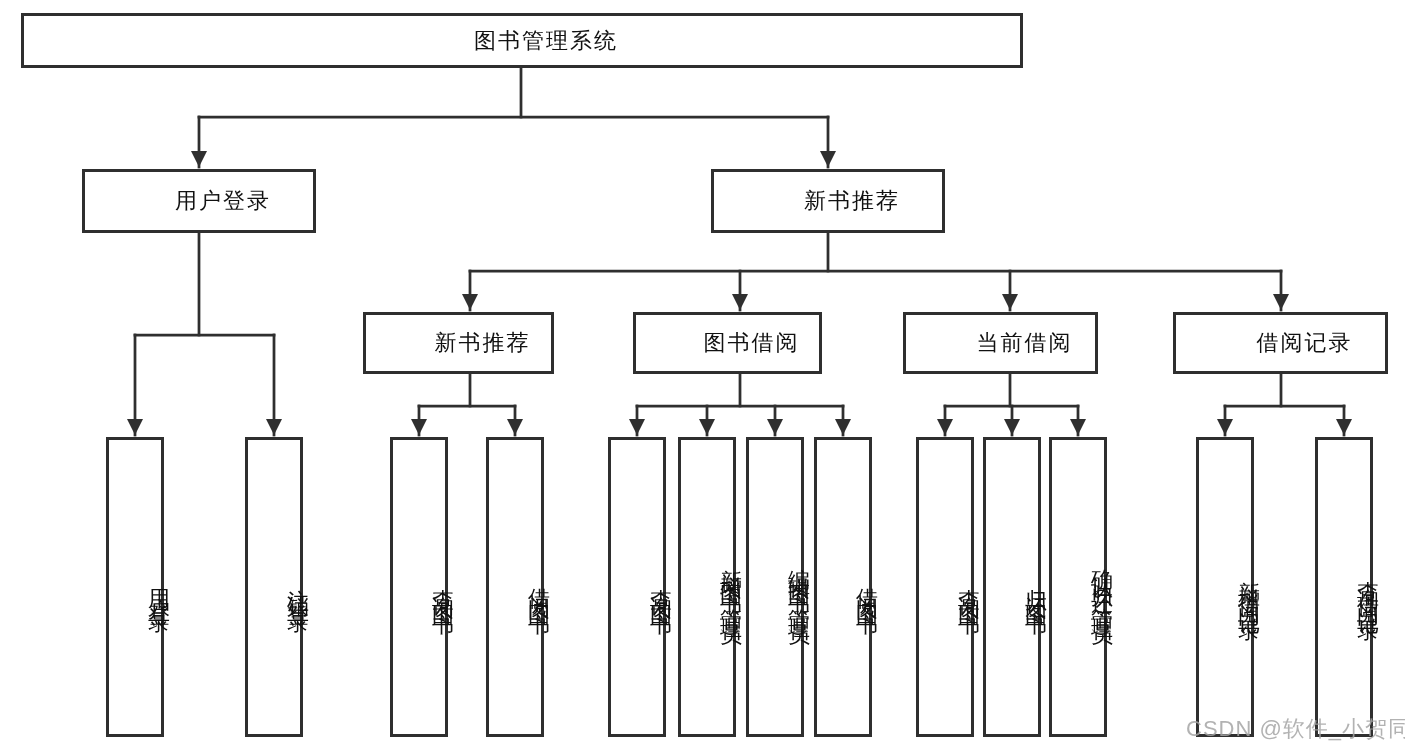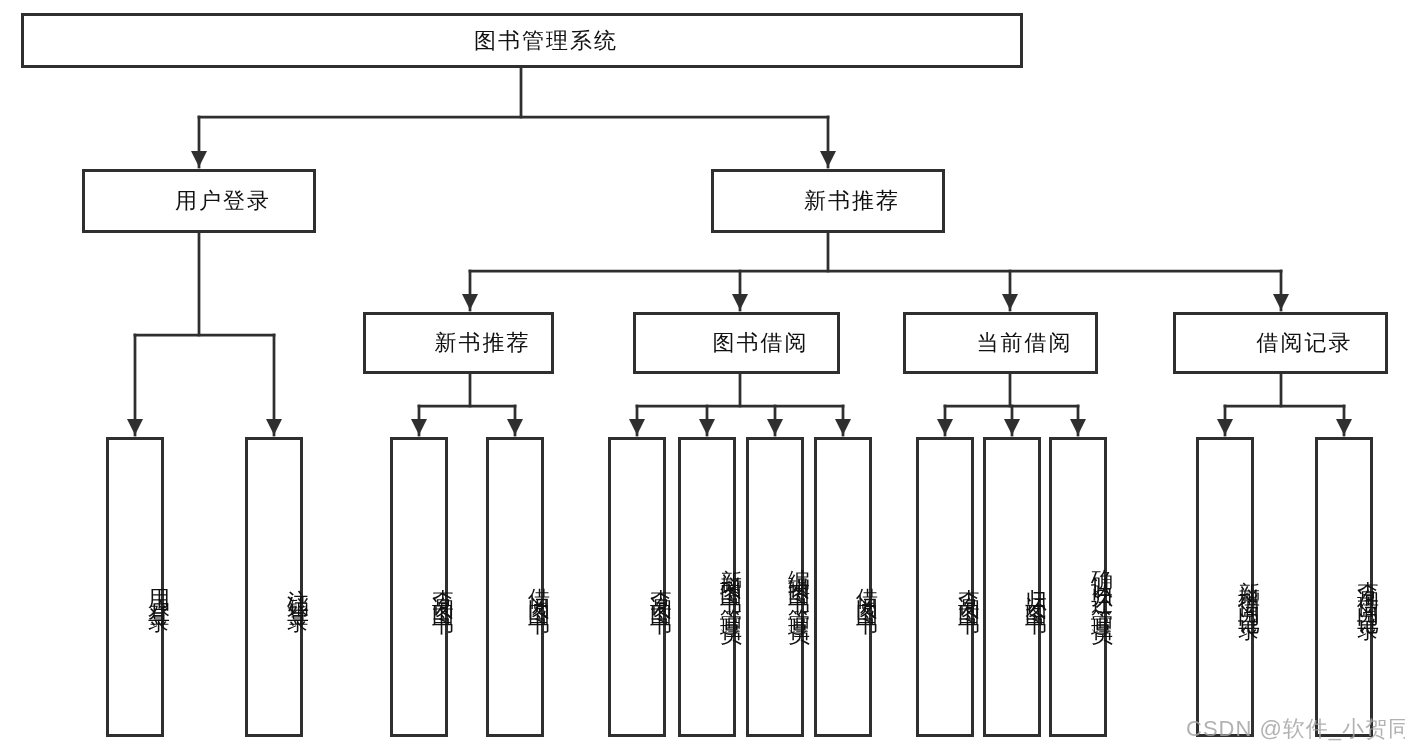--- a/index.html
+++ b/index.html
@@ -107,21 +107,21 @@
       <path d="M1344,406 V435" marker-end="url(#arrow)"></path>
     </g>
   </svg>
 
   <div class="box h-box" style="left:21px; top:13px; width:1002px; height:55px;">图书管理系统</div>
 
   <div class="box h-box" style="left:82px; top:169px; width:234px; height:64px;">用户登录</div>
   <div class="box h-box" style="left:711px; top:169px; width:234px; height:64px;">新书推荐</div>
 
   <div class="box h-box" style="left:363px; top:312px; width:191px; height:62px;">新书推荐</div>
-  <div class="box h-box" style="left:633px; top:312px; width:207px; height:62px;">图书借阅</div>
+  <div class="box h-box" style="left:633px; top:312px; width:189px; height:62px;">图书借阅</div>
   <div class="box h-box" style="left:903px; top:312px; width:195px; height:62px;">当前借阅</div>
   <div class="box h-box" style="left:1173px; top:312px; width:215px; height:62px;">借阅记录</div>
 
   <div class="box v-box" style="left:106px; top:437px; width:58px; height:300px;">用户登录</div>
   <div class="box v-box" style="left:245px; top:437px; width:58px; height:300px;">注销登录</div>
 
   <div class="box v-box" style="left:390px; top:437px; width:58px; height:300px;">查询图书</div>
   <div class="box v-box" style="left:486px; top:437px; width:58px; height:300px;">借阅图书</div>
 
   <div class="box v-box" style="left:608px; top:437px; width:58px; height:300px;">查询图书</div>

